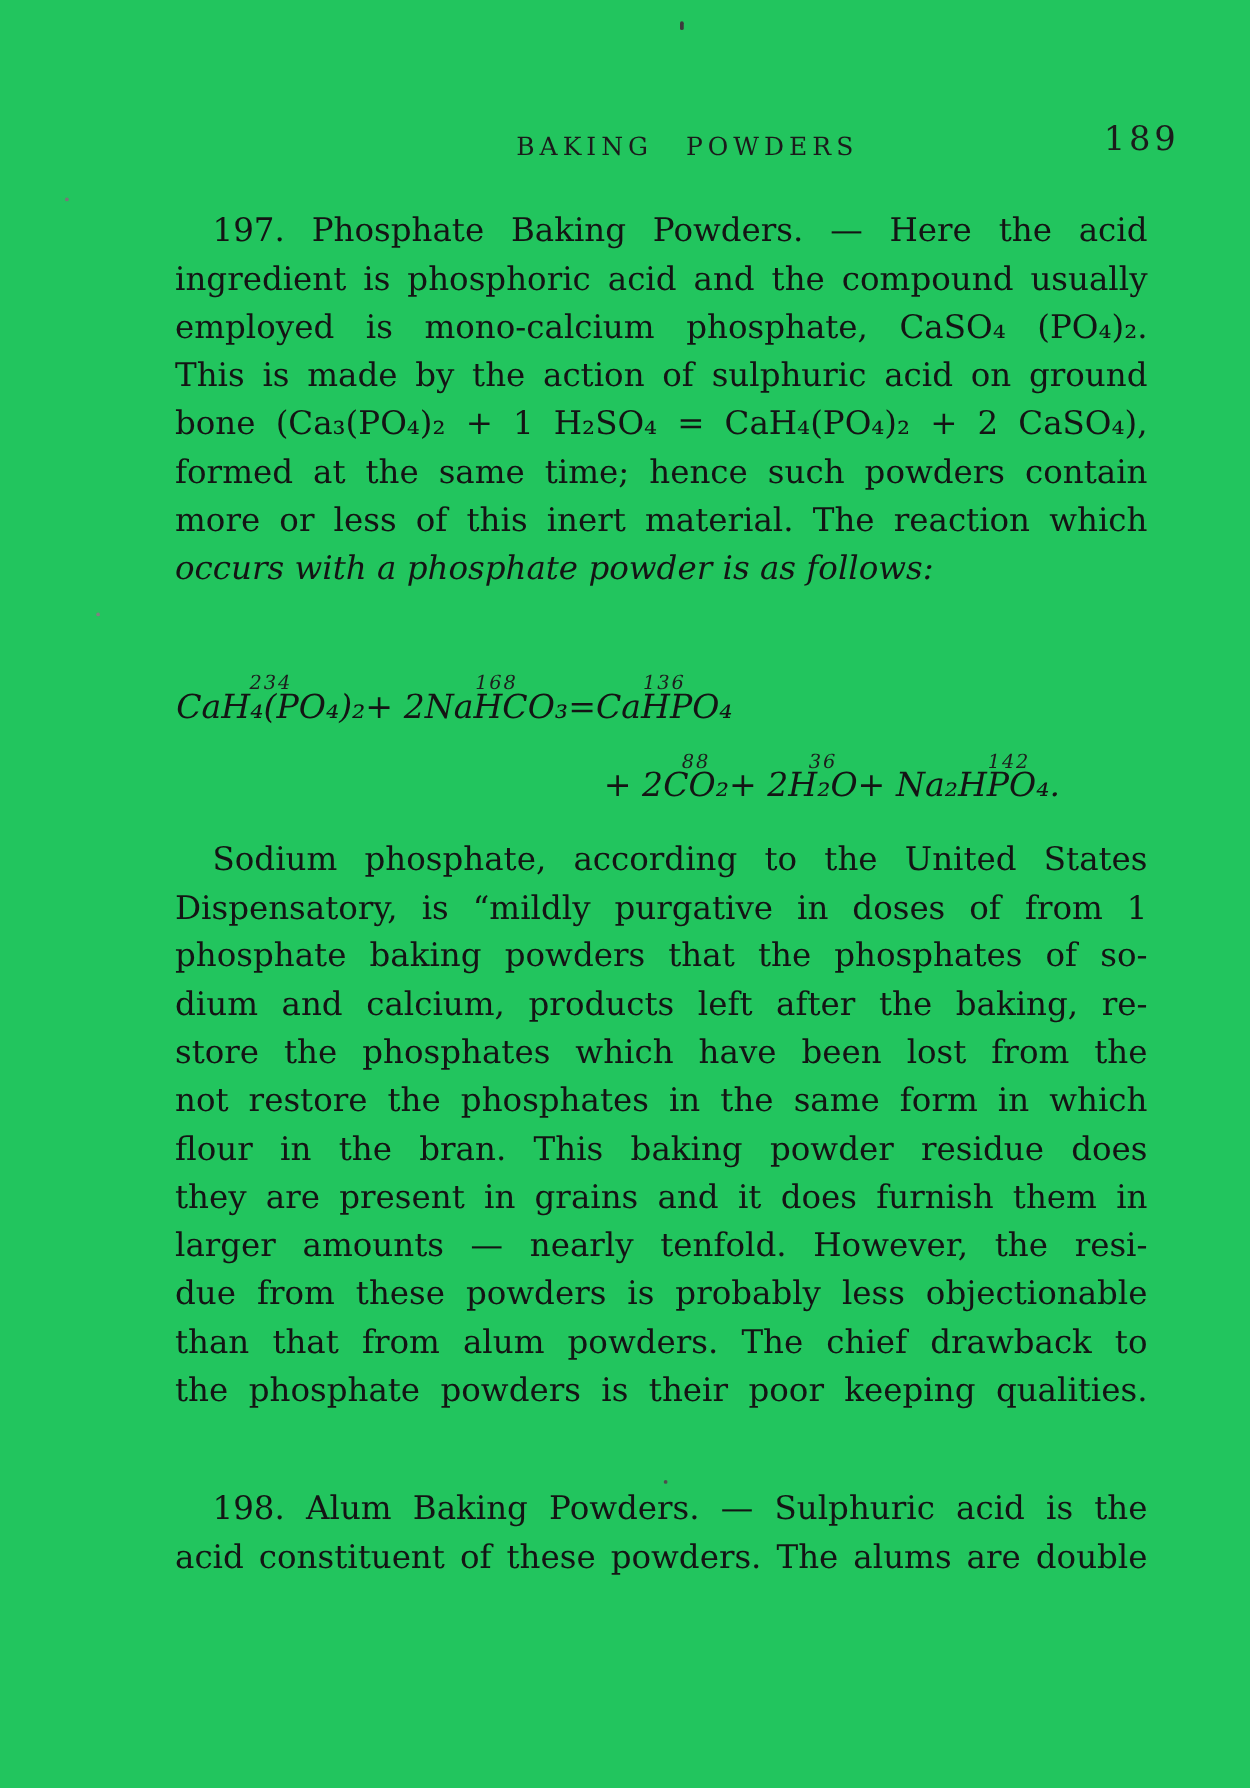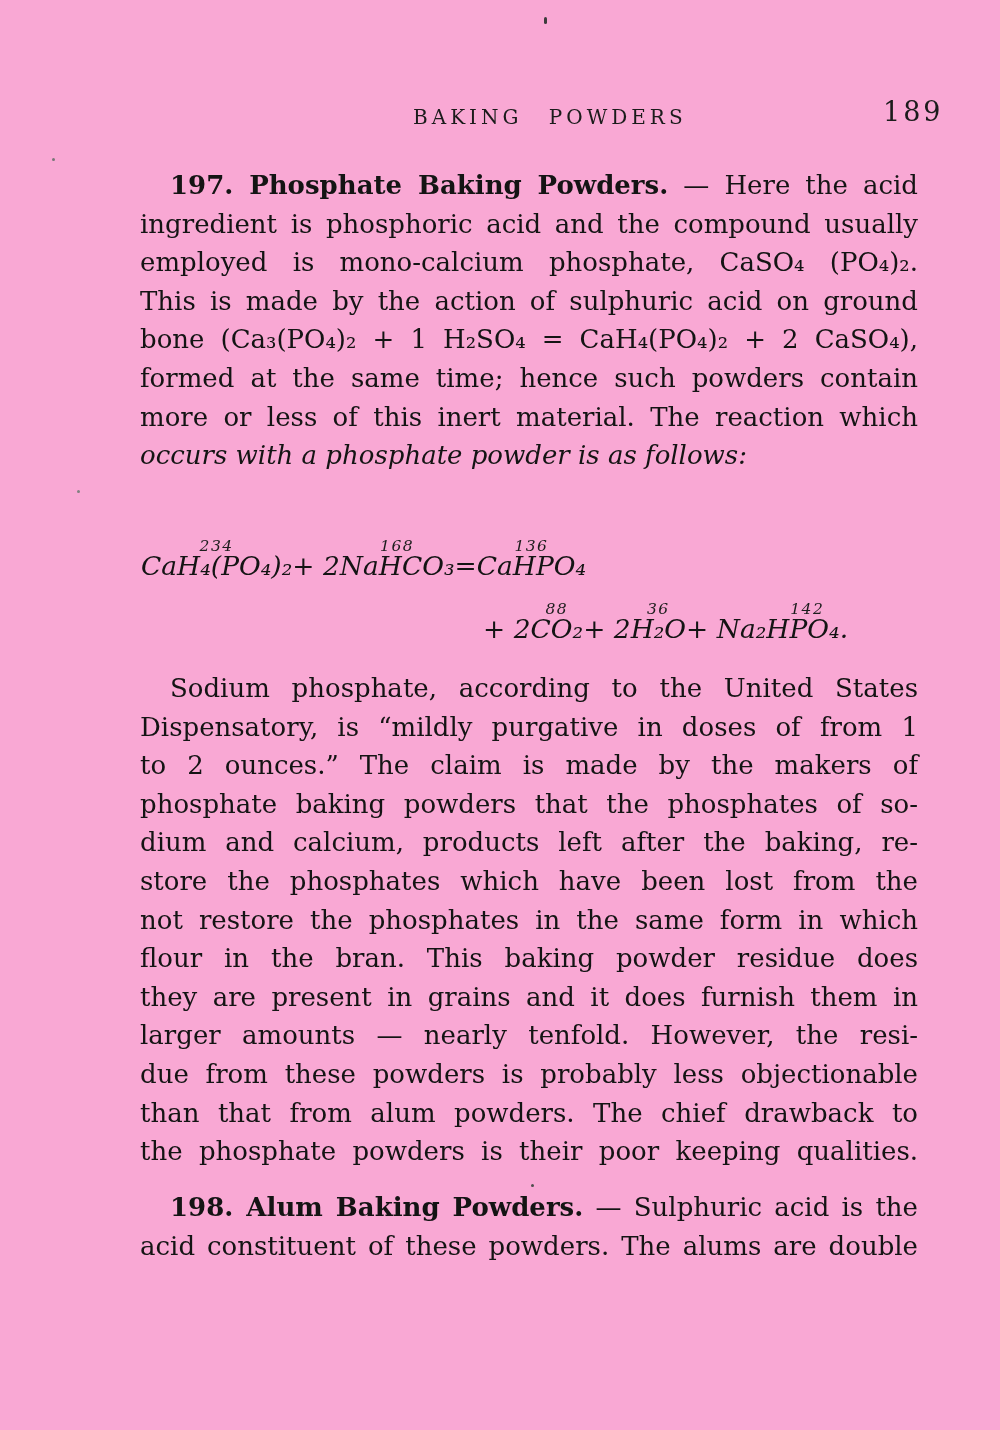--- a/index.html
+++ b/index.html
@@ -1,19 +1,19 @@
 <!DOCTYPE html>
 <html><head>
 <meta charset="utf-8">
 <style>
   html,body { margin:0; padding:0; background:#ffffff; }
   .page {
     position:relative;
     width:1000px; height:1430px;
-    background:#f9a8d4;
+    background:#22c55e;
     color:#161616;
     font-family:"DejaVu Serif", "Liberation Serif", serif;
     overflow:hidden;
   }
   .running-head {
     position:absolute; top:105px; left:413px;
     font-size:20px; letter-spacing:4px; word-spacing:16px;
     white-space:nowrap; color:#1b1b1b;
   }
   .folio {
@@ -23,21 +23,21 @@
   .textblock {
     position:absolute; left:140px; width:778px;
     font-size:26px; line-height:38.6px; color:#141414;
   }
   .tb-197 { top:166px; }
   .tb-sodium { top:669px; }
   .tb-198 { top:1188px; }
   .line { text-align:justify; text-align-last:justify; text-justify:inter-word; }
   .line.noj { text-align:left; text-align-last:left;font-style:italic; }
   .line.indent { text-indent:30px; }
-  .bold { font-weight:bold; }
+  .bold { font-weight:normal; }
   .eq {
     position:absolute; left:141px; top:522px; width:785px;
     font-size:26.5px; color:#141414;
   }
   .eq-line { position:relative; padding-top:25px; white-space:nowrap; line-height:38px;font-style:italic; }
   .eq-line-2 { margin-left:342px; }
   .tok { position:relative; display:inline-block; }
   .mass {
     position:absolute; top:-20px; left:50%; transform:translateX(-50%);
     font-size:15.5px; letter-spacing:1.5px; color:#1d1d1d;
@@ -75,21 +75,20 @@
       <span class="tok"><span class="mass">234</span><span>CaH₄(PO₄)₂</span></span><span class="tok"><span> + 2 </span></span><span class="tok"><span class="mass">168</span><span>NaHCO₃</span></span><span class="tok"><span> = </span></span><span class="tok"><span class="mass">136</span><span>CaHPO₄</span></span>
     </div>
     <div class="eq-line eq-line-2">
       <span class="tok"><span>+ 2 </span></span><span class="tok"><span class="mass">88</span><span>CO₂</span></span><span class="tok"><span> + 2 </span></span><span class="tok"><span class="mass">36</span><span>H₂O</span></span><span class="tok"><span> + Na₂</span></span><span class="tok"><span class="mass">142</span><span>HPO₄.</span></span>
     </div>
   </div>
 
   <div class="textblock tb-sodium">
     <div class="line indent">Sodium phosphate, according to the United States</div>
     <div class="line">Dispensatory, is “mildly purgative in doses of from 1</div>
-    <div class="line">to 2 ounces.” The claim is made by the makers of</div>
     <div class="line">phosphate baking powders that the phosphates of so-</div>
     <div class="line">dium and calcium, products left after the baking, re-</div>
     <div class="line">store the phosphates which have been lost from the</div>
     <div class="line">not restore the phosphates in the same form in which</div>
     <div class="line">flour in the bran. This baking powder residue does</div>
     <div class="line">they are present in grains and it does furnish them in</div>
     <div class="line">larger amounts — nearly tenfold. However, the resi-</div>
     <div class="line">due from these powders is probably less objectionable</div>
     <div class="line">than that from alum powders. The chief drawback to</div>
     <div class="line">the phosphate powders is their poor keeping qualities.</div>

